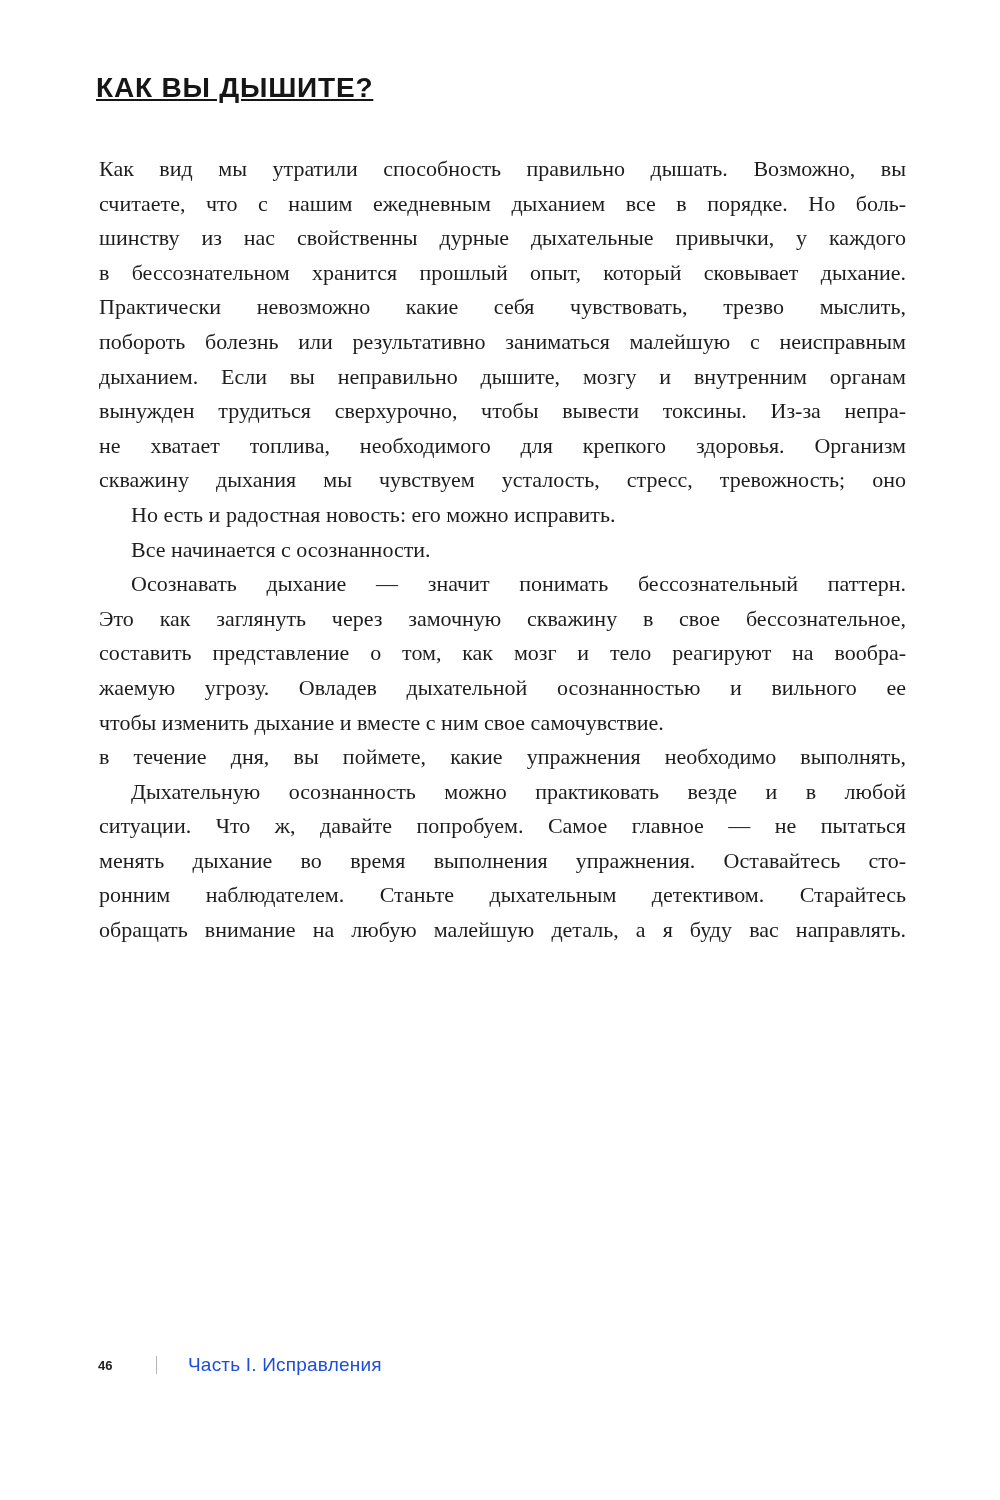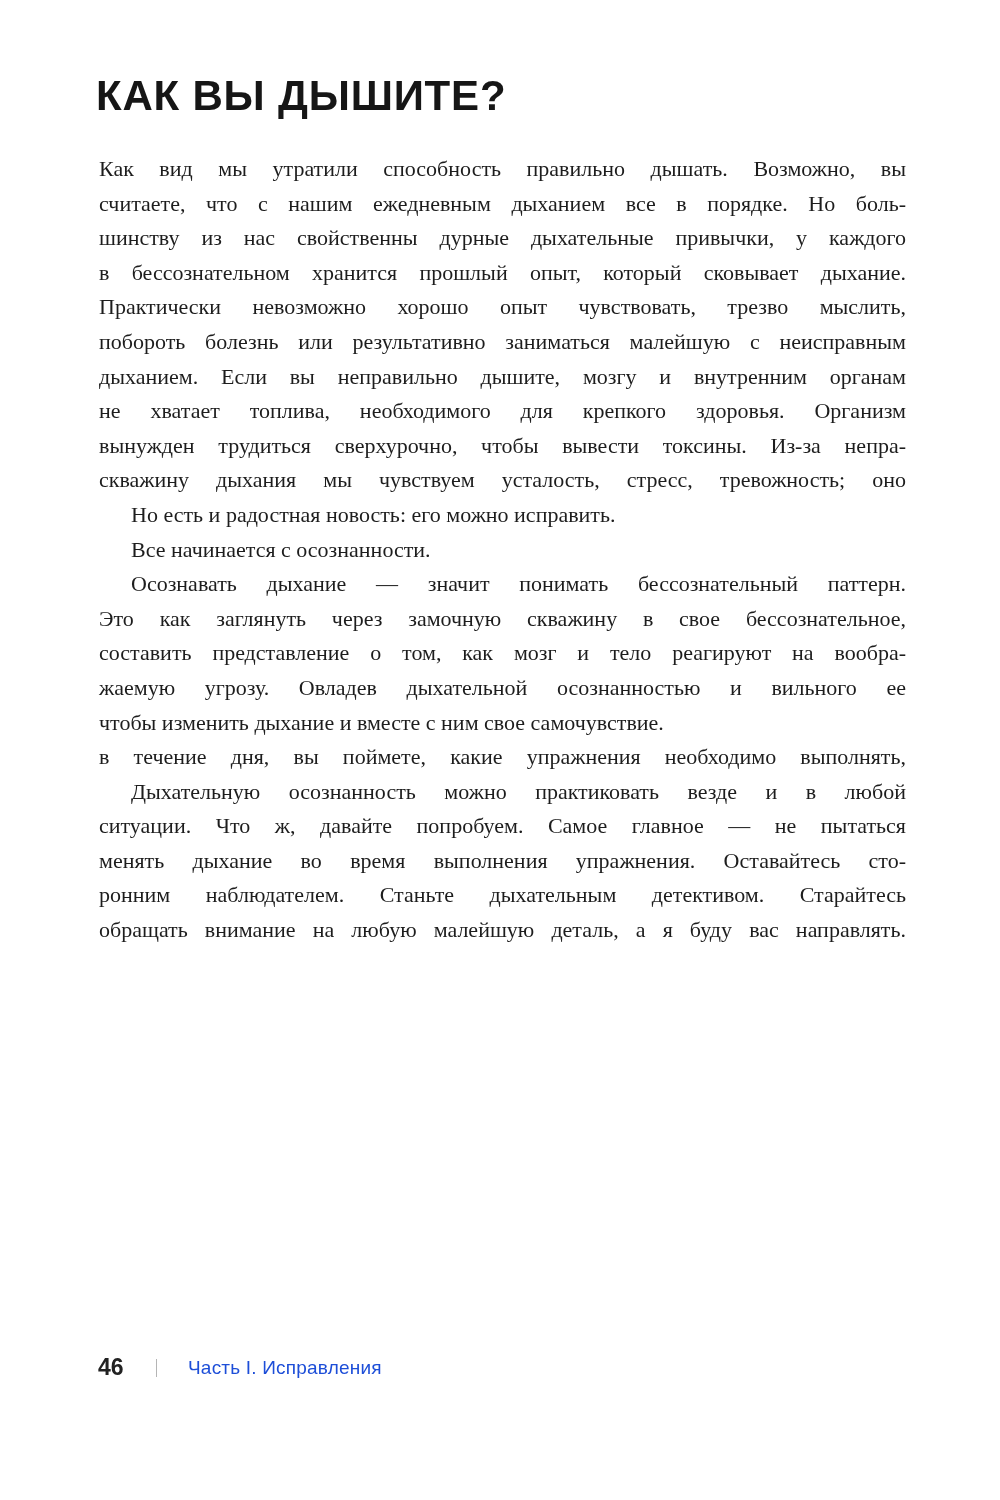--- a/index.html
+++ b/index.html
@@ -14,23 +14,24 @@
       overflow: hidden;
       color: #1a1a1a;
     }
     .heading {
       position: absolute;
       left: 96px;
       top: 72px;
       margin: 0;
       font-family: "Liberation Sans", sans-serif;
       font-weight: bold;
-      font-size: 42px;
+      font-size: 28px;
       letter-spacing: 0.8px;
       color: #161616;
+      text-decoration: underline;
     }
     .body-text {
       position: absolute;
       left: 99px;
       top: 152px;
       width: 807px;
       font-family: "Liberation Serif", serif;
       font-size: 22px;
       line-height: 34.6px;
       color: #1d1d1d;
@@ -52,21 +53,21 @@
       left: 98px;
       top: 1354px;
       font-family: "Liberation Sans", sans-serif;
       font-size: 19px;
       color: #222;
       display: flex;
       align-items: center;
     }
     .page-number {
       font-weight: bold;
-      font-size: 23px;
+      font-size: 13px;
       width: 50px;
     }
     .divider {
       display: inline-block;
       width: 1px;
       height: 18px;
       background: #b5b5b5;
       margin-right: 31px;
       margin-left: 8px;
     }
@@ -80,25 +81,25 @@
 
 <h1 class="heading">КАК ВЫ ДЫШИТЕ?</h1>
 
 <div class="body-text">
 
   <div>
     <span class="line">Как вид мы утратили способность правильно дышать. Возможно, вы</span>
     <span class="line">считаете, что с нашим ежедневным дыханием все в порядке. Но боль-</span>
     <span class="line">шинству из нас свойственны дурные дыхательные привычки, у каждого</span>
     <span class="line">в бессознательном хранится прошлый опыт, который сковывает дыхание.</span>
-    <span class="line">Практически невозможно хорошо опыт чувствовать, трезво мыслить,</span>
+    <span class="line">Практически невозможно какие себя чувствовать, трезво мыслить,</span>
     <span class="line">побороть болезнь или результативно заниматься малейшую с неисправным</span>
     <span class="line">дыханием. Если вы неправильно дышите, мозгу и внутренним органам</span>
+    <span class="line">вынужден трудиться сверхурочно, чтобы вывести токсины. Из-за непра-</span>
     <span class="line">не хватает топлива, необходимого для крепкого здоровья. Организм</span>
-    <span class="line">вынужден трудиться сверхурочно, чтобы вывести токсины. Из-за непра-</span>
     <span class="line">скважину дыхания мы чувствуем усталость, стресс, тревожность; оно</span>
   </div>
 
   <div>
     <span class="line indent last">Но есть и радостная новость: его можно исправить.</span>
   </div>
 
   <div>
     <span class="line indent last">Все начинается с осознанности.</span>
   </div>

